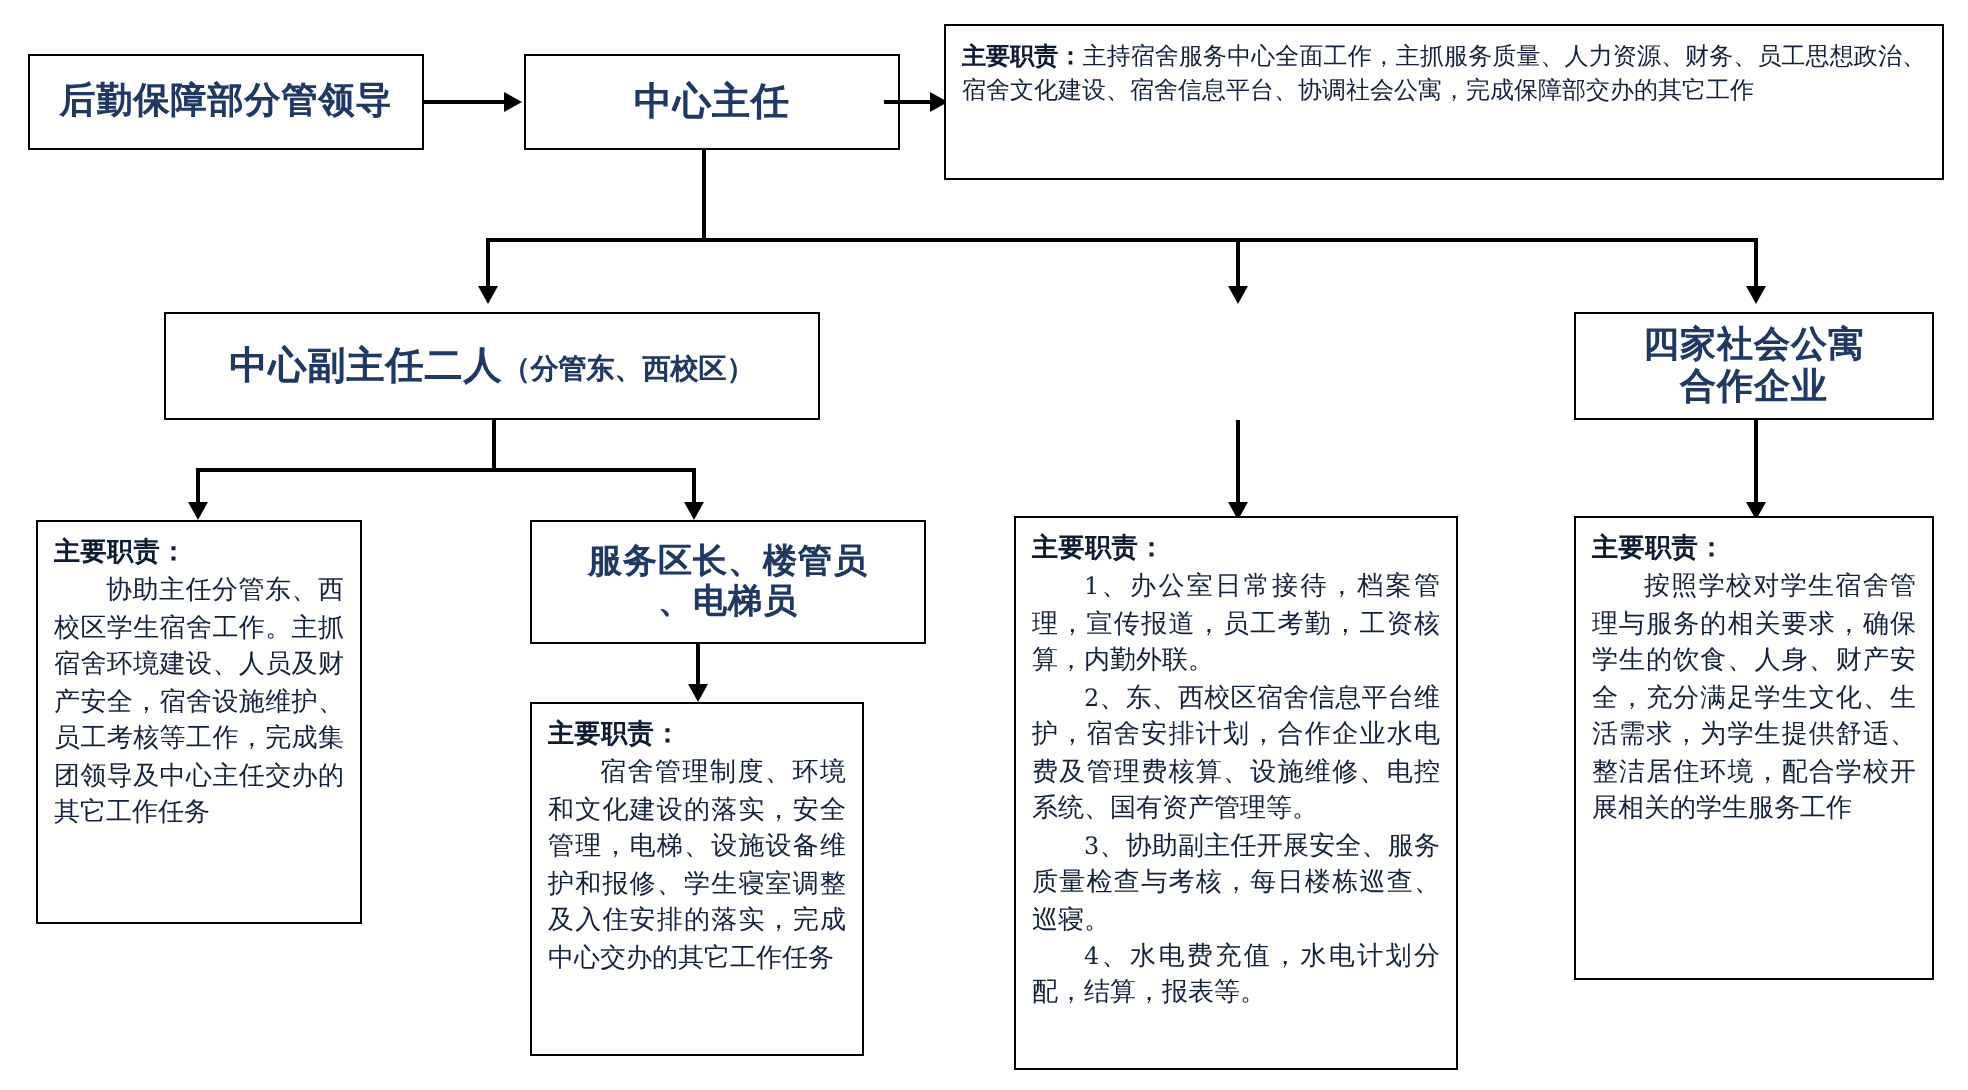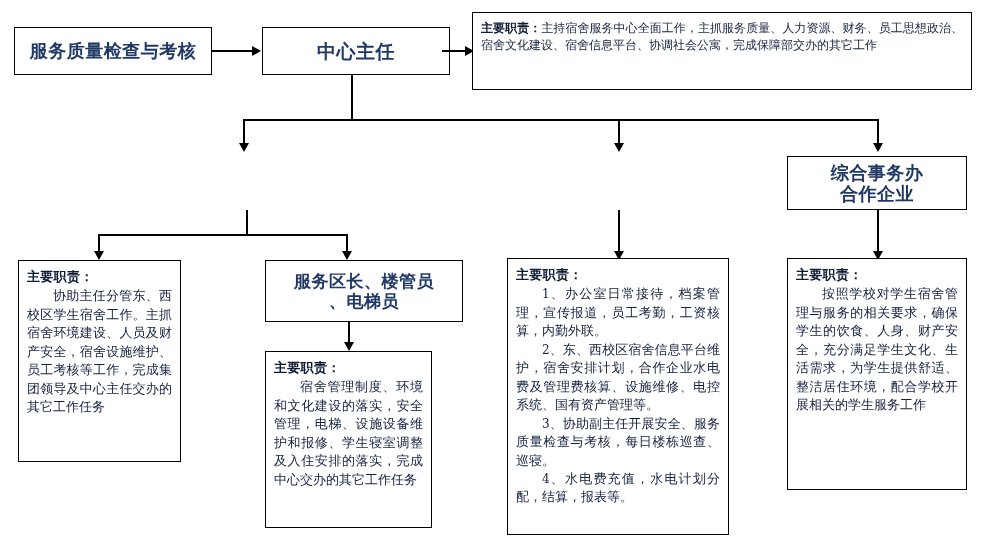--- a/index.html
+++ b/index.html
@@ -96,21 +96,21 @@
     border-bottom: 5px solid transparent;
     border-left: 9px solid #000000;
   }
 </style>
 </head>
 <body>
 
 <div id="canvas">
 
   <div class="box role" style="left:14px; top:27px; width:198px; height:48px; font-size:18px;">
-    <span class="main">服务质量检查与考核</span>
+    <span class="main">后勤保障部分管领导</span>
   </div>
 
   <div class="ln hline" style="left:212px; top:50.2px; width:42px;"></div>
   <div class="arrow-right" style="left:252px; top:46px;"></div>
 
   <div class="box role" style="left:262px; top:27px; width:188px; height:48px; font-size:19px;">
     <span class="main">中心主任</span>
   </div>
 
   <div class="ln hline" style="left:442px; top:50.2px; width:26px;"></div>
@@ -125,24 +125,29 @@
 
   <div class="ln vline" style="left:243px; top:119px; height:28px;"></div>
   <div class="arrow-down" style="left:239px; top:143px;"></div>
 
   <div class="ln vline" style="left:618px; top:119px; height:28px;"></div>
   <div class="arrow-down" style="left:614px; top:143px;"></div>
 
   <div class="ln vline" style="left:877px; top:119px; height:28px;"></div>
   <div class="arrow-down" style="left:873px; top:143px;"></div>
 
+  <div class="box role" style="left:82px; top:156px; width:328px; height:54px; font-size:19px;">
+    <span class="main">
+      <span>中心副主任二人</span><span class="sub" style="display:inline; font-size:14px;">（分管东、西校区）</span>
+    </span>
+  </div>
 
 
   <div class="box role" style="left:787px; top:156px; width:180px; height:54px; font-size:18px;">
-    <span class="main">综合事务办</span>
+    <span class="main">四家社会公寓</span>
     <span class="main">合作企业</span>
   </div>
 
   <div class="ln vline" style="left:246px; top:210px; height:25px;"></div>
   <div class="ln hline" style="left:98px; top:234px; width:249px;"></div>
 
   <div class="ln vline" style="left:98px; top:234px; height:21px;"></div>
   <div class="arrow-down" style="left:94px; top:251px;"></div>
 
   <div class="ln vline" style="left:346px; top:234px; height:21px;"></div>

